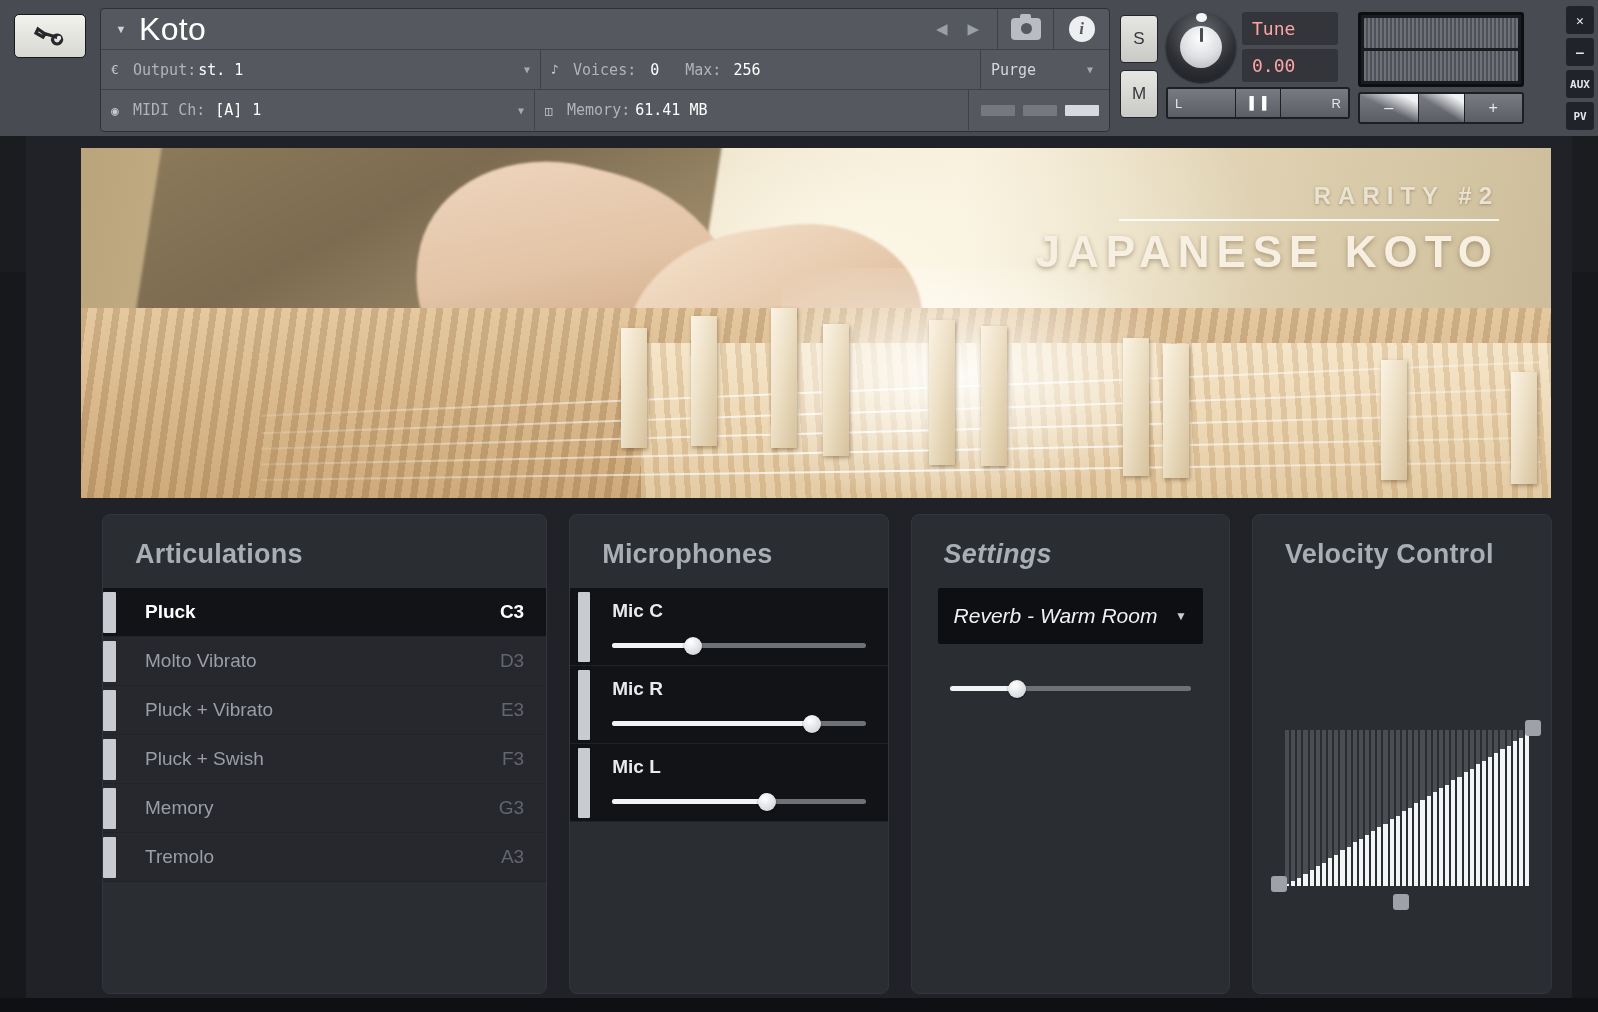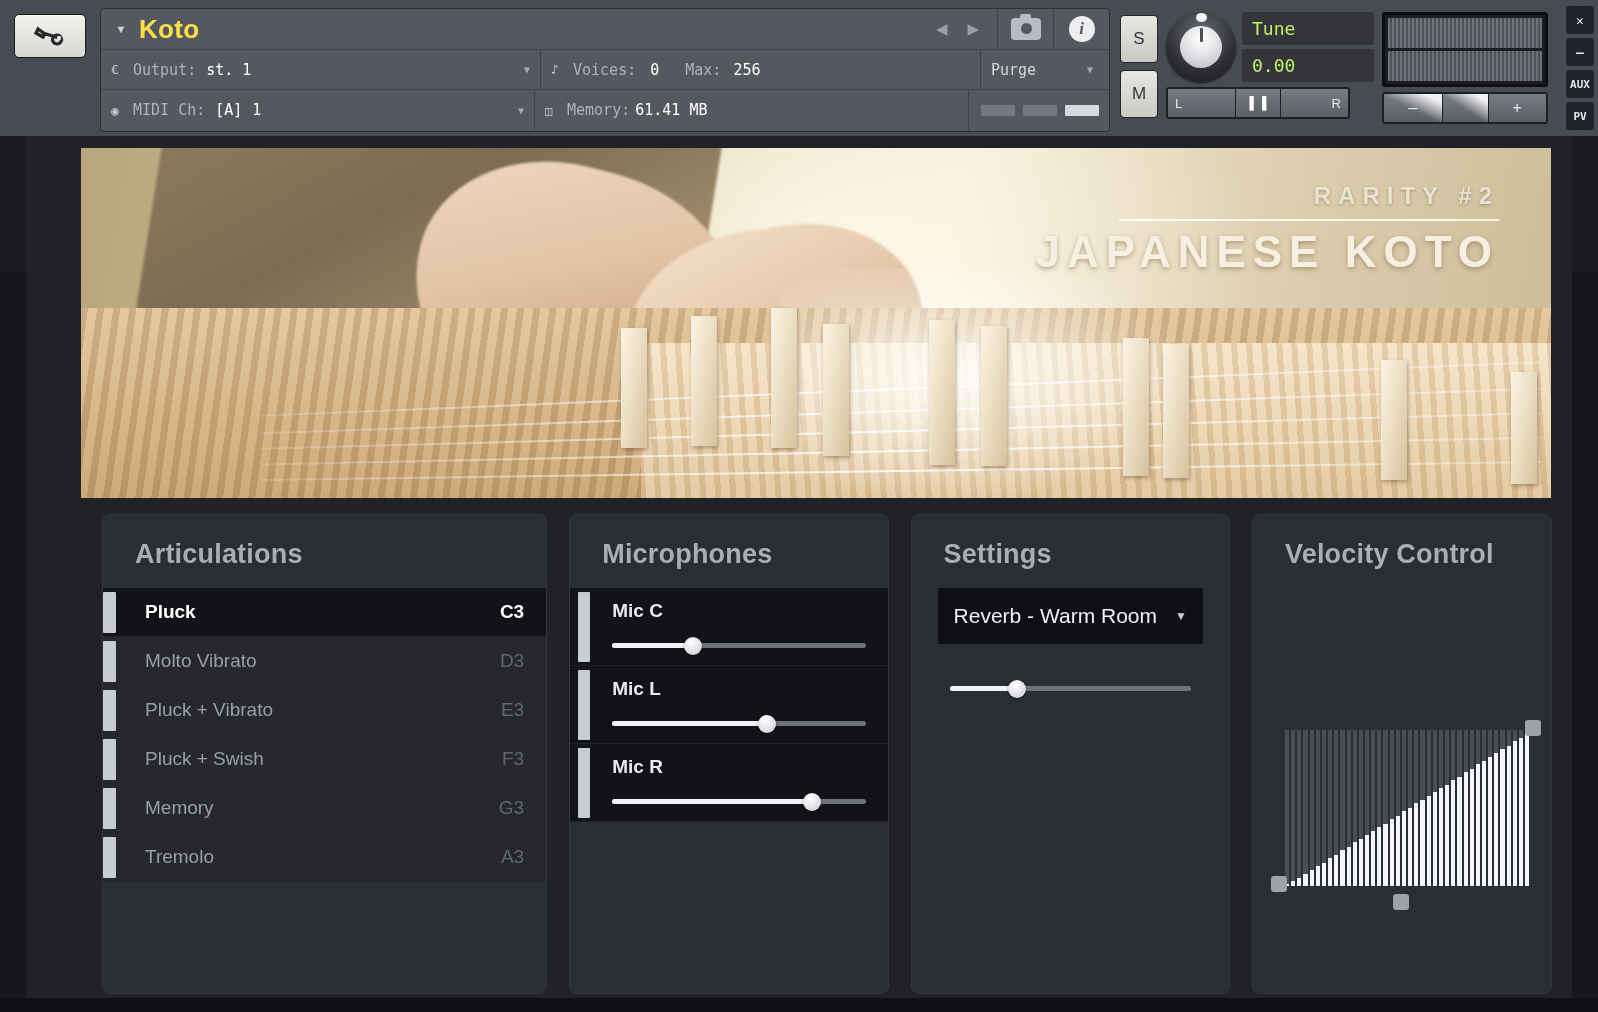--- a/index.html
+++ b/index.html
@@ -40,21 +40,21 @@
   }
   .inst-row1 {
     height: 41px; display: flex; align-items: center;
     border-bottom: 1px solid #3e4147;
   }
   .inst-arrow {
     width: 34px; text-align: center; color: #cfd2d6; font-size: 11px;
     padding-left: 6px;
   }
   .inst-name {
-    flex: 1; color: #fde047; font-size: 26px; font-weight: bold;
+    flex: 1; color: #ffffff; font-size: 32px; font-weight: normal;
     letter-spacing: .3px; padding-left: 4px;
   }
   .nav-arrows { display: flex; gap: 20px; padding-right: 18px; color: #9a9ea6; font-size: 15px; }
   .cam-btn, .info-btn {
     width: 56px; height: 41px; display: flex; align-items: center; justify-content: center;
     border-left: 1px solid #3e4147;
   }
   .cam-icon { width: 30px; height: 22px; background: #b9bcc2; border-radius: 4px; position: relative; }
   .cam-icon::before {
     content:''; position: absolute; left: 10px; top: 5px; width: 11px; height: 11px;
@@ -121,22 +121,22 @@
   .knob-tick {
     position: absolute; left: 34px; top: 16px; width: 3px; height: 14px;
     background: #4a4c51; z-index: 3; border-radius: 1px;
   }
   .knob-glow {
     position: absolute; left: 30px; top: 1px; width: 11px; height: 9px;
     background: #f4f5f6; border-radius: 50%;
   }
   .tune-fields { display: flex; flex-direction: column; gap: 4px; }
   .tune-field {
-    width: 132px; height: 33px; background: #33353a; border-radius: 3px;
-    color: #bef264; font-size: 18px; display: flex; align-items: center;
+    width: 96px; height: 33px; background: #33353a; border-radius: 3px;
+    color: #fca5a5; font-size: 18px; display: flex; align-items: center;
     padding-left: 10px; font-family: "DejaVu Sans Mono", monospace;
   }
   .pan-bar {
     width: 184px; height: 32px; display: flex;
     border: 2px solid #1d1f23; border-radius: 3px; overflow: hidden;
   }
   .pan-seg {
     flex: 1; background: linear-gradient(#787b82, #5b5e65);
     display: flex; align-items: center; color: #e3e5e8; font-size: 13px;
     position: relative;
@@ -281,21 +281,21 @@
   }
   .panel {
     background: #2a2d32;
     border-radius: 8px;
     border: 1px solid #32353b;
     display: flex; flex-direction: column;
     overflow: hidden;
   }
   .panel.articulations { width: 460px; margin-left: 40px; }
   .panel.microphones   { width: 330px; }
-  .panel.settings      { width: 330px; }
+  .panel.settings      { width: 330px; font-style: italic; }
   .panel.velocity      { width: 310px; }
   .panel-title {
     color: #a9adb4; font-size: 27px; font-weight: bold;
     padding: 24px 0 18px 32px; letter-spacing: .2px;
   }
 
   
   .art-list { display: flex; flex-direction: column; }
   .art-item {
     height: 49px; display: flex; align-items: center;
@@ -410,21 +410,21 @@
       </div>
       <div class="info-btn">
         <span class="info-icon">i</span>
       </div>
     </div>
 
     <div class="inst-row2">
       <div class="cell cell-wide">
         <span class="sm-icon">€</span>
         <span class="lbl-dim">Output:</span>
-        <span class="val-bright" style="margin-left:10px">st. 1</span>
+        <span class="val-bright" style="margin-left:2px">st. 1</span>
         <span class="drop-caret">▼</span>
       </div>
       <div class="cell cell-mid">
         <span class="sm-icon">♪</span>
         <span class="lbl-dim">Voices:</span>
         <span class="val-bright" style="margin-left:14px">0</span>
         <span class="lbl-dim" style="margin-left:26px">Max:</span>
         <span class="val-bright" style="margin-left:12px">256</span>
       </div>
       <div class="cell cell-purge">
@@ -596,36 +596,36 @@
             <span class="mic-tab"></span>
             <div class="mic-label">Mic C</div>
             <div class="slider">
               <span class="slider-track"></span>
               <span class="slider-fill" style="width: 32%;"></span>
               <span class="slider-knob" style="left: 32%;"></span>
             </div>
           </div>
           <div class="mic-row">
             <span class="mic-tab"></span>
+            <div class="mic-label">Mic R</div>
+            <div class="slider">
+              <span class="slider-track"></span>
+              <span class="slider-fill" style="width: 79%;"></span>
+              <span class="slider-knob" style="left: 79%;"></span>
+            </div>
+          </div>
+          <div class="mic-row">
+            <span class="mic-tab"></span>
             <div class="mic-label">Mic L</div>
             <div class="slider">
               <span class="slider-track"></span>
               <span class="slider-fill" style="width: 61%;"></span>
               <span class="slider-knob" style="left: 61%;"></span>
             </div>
           </div>
-          <div class="mic-row">
-            <span class="mic-tab"></span>
-            <div class="mic-label">Mic R</div>
-            <div class="slider">
-              <span class="slider-track"></span>
-              <span class="slider-fill" style="width: 79%;"></span>
-              <span class="slider-knob" style="left: 79%;"></span>
-            </div>
-          </div>
         </div>
       </div>
 
       <div class="panel settings">
         <div class="panel-title">Settings</div>
         <div class="settings-body">
           <div class="dropdown">
             <span>Reverb - Warm Room</span>
             <span class="caret">▼</span>
           </div>

